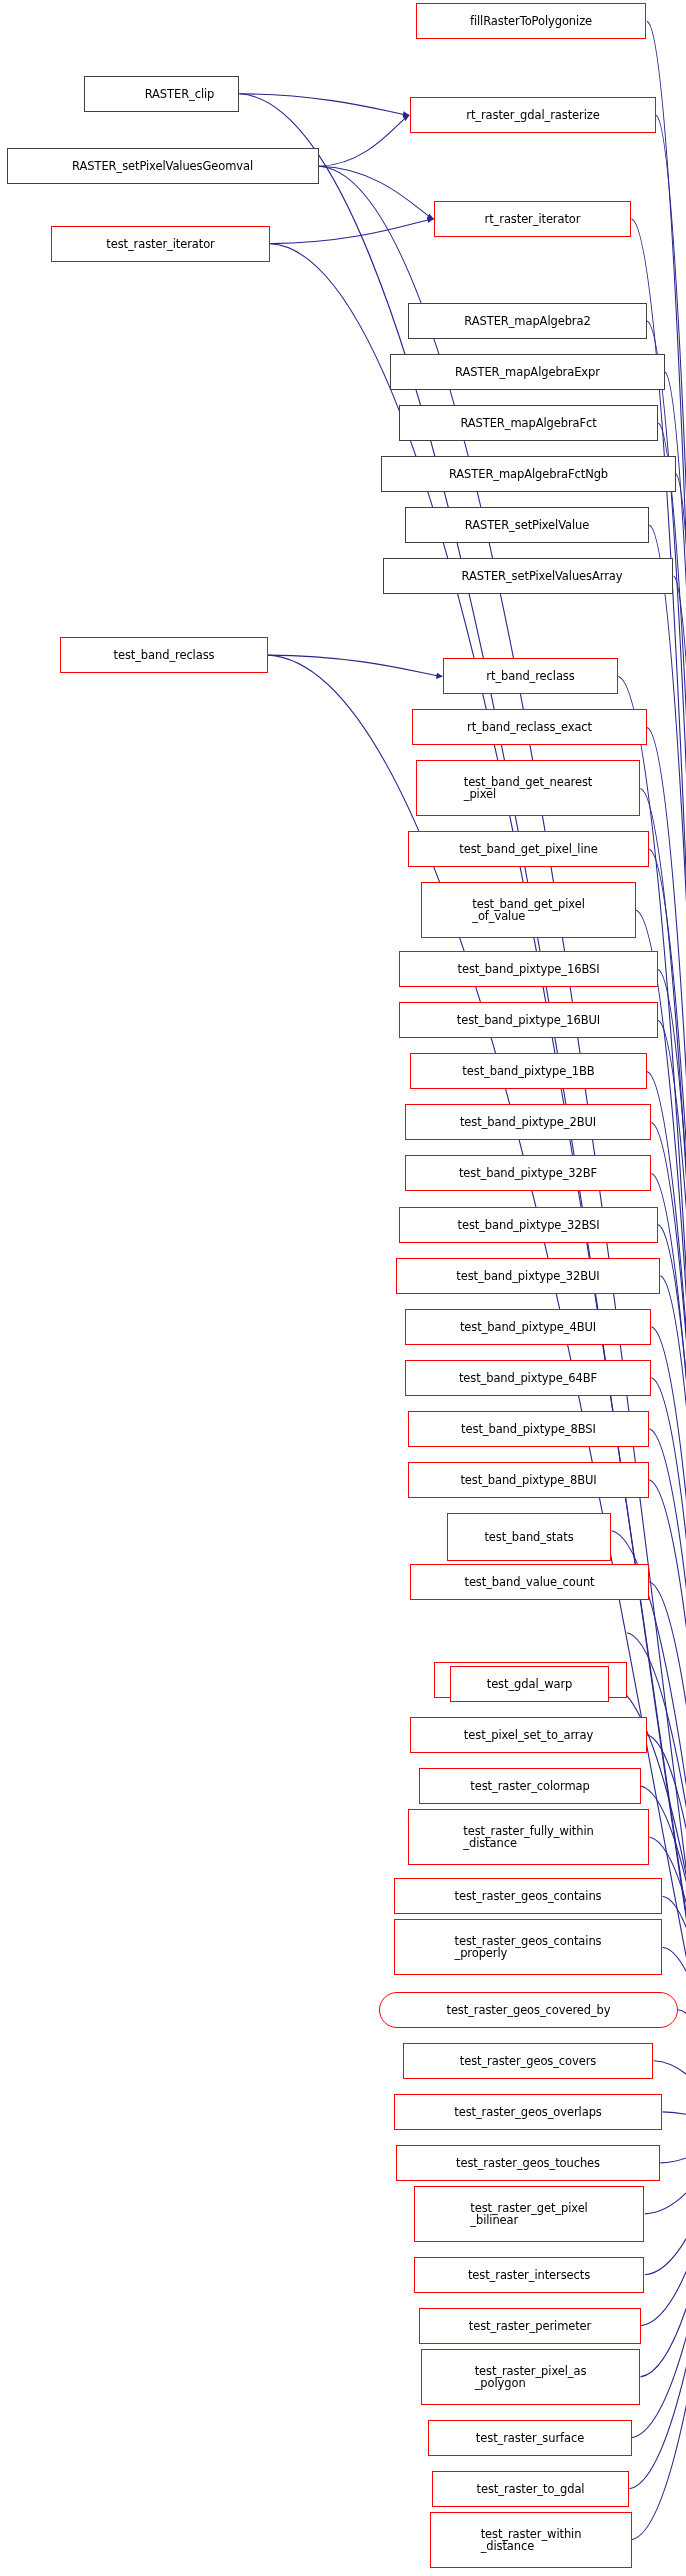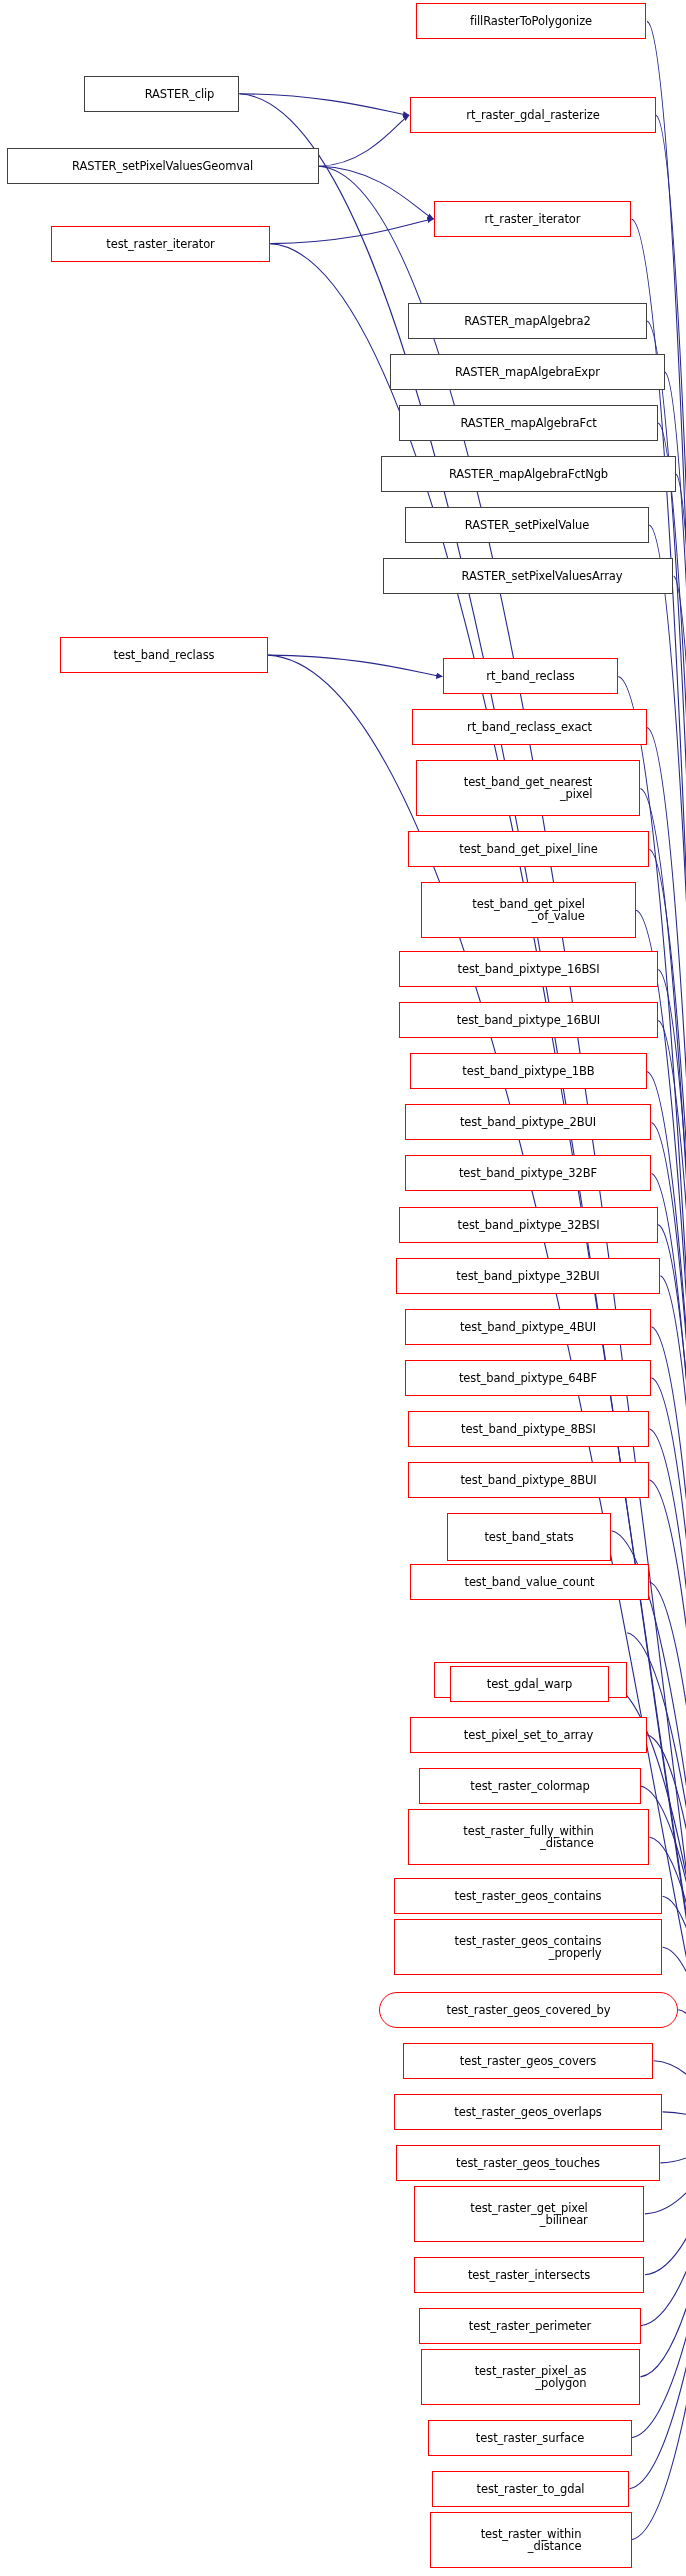--- a/index.html
+++ b/index.html
@@ -1,20 +1,20 @@
 <!DOCTYPE html>
 <html><head>
 <meta charset="utf-8">
 <style>
   html,body{margin:0;padding:0;background:#ffffff;}
   body{font-family:"DejaVu Sans","Liberation Sans",sans-serif;}
   #canvas{position:relative;width:687px;height:2576px;overflow:hidden;background:#fff;}
   svg.graph{position:absolute;left:0;top:0;width:687px;height:2576px;}
   .nodebox{position:absolute;box-sizing:border-box;display:flex;align-items:center;
-           justify-content:center;text-align:right;background:#ffffff;
+           justify-content:center;text-align:left;background:#ffffff;
            font-size:11.5px;color:#000;line-height:12.5px;letter-spacing:-0.1px;}
   .nodebox.red{border:1.4px solid #ff0000;}
   .nodebox.black{border:1.4px solid #404040;}
   .nlabel{display:block;padding:0 3px;white-space:pre-line;}
 </style>
 </head>
 <body>
 
 <div id="canvas">
   <svg class="graph" viewBox="0 0 688 2581" preserveAspectRatio="none" aria-hidden="true">

